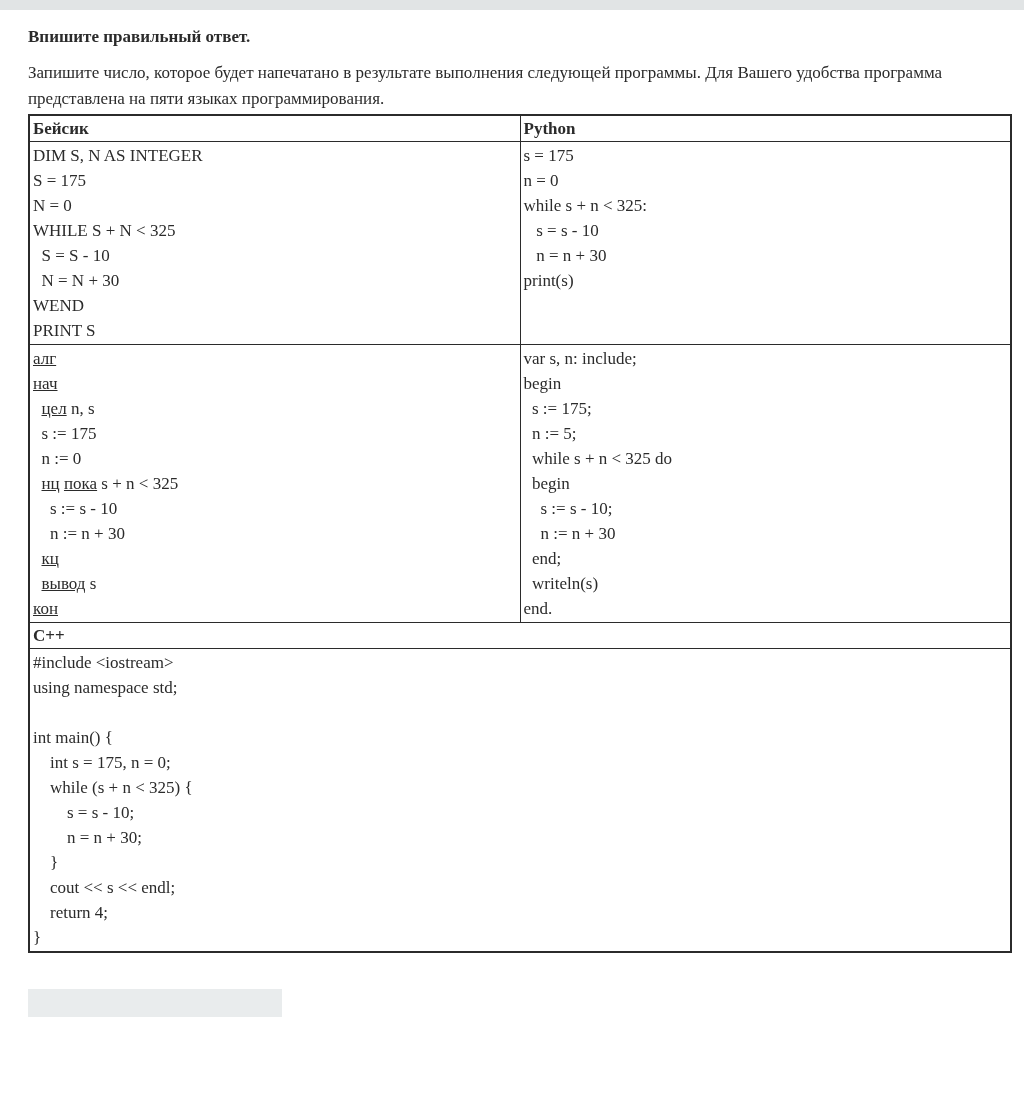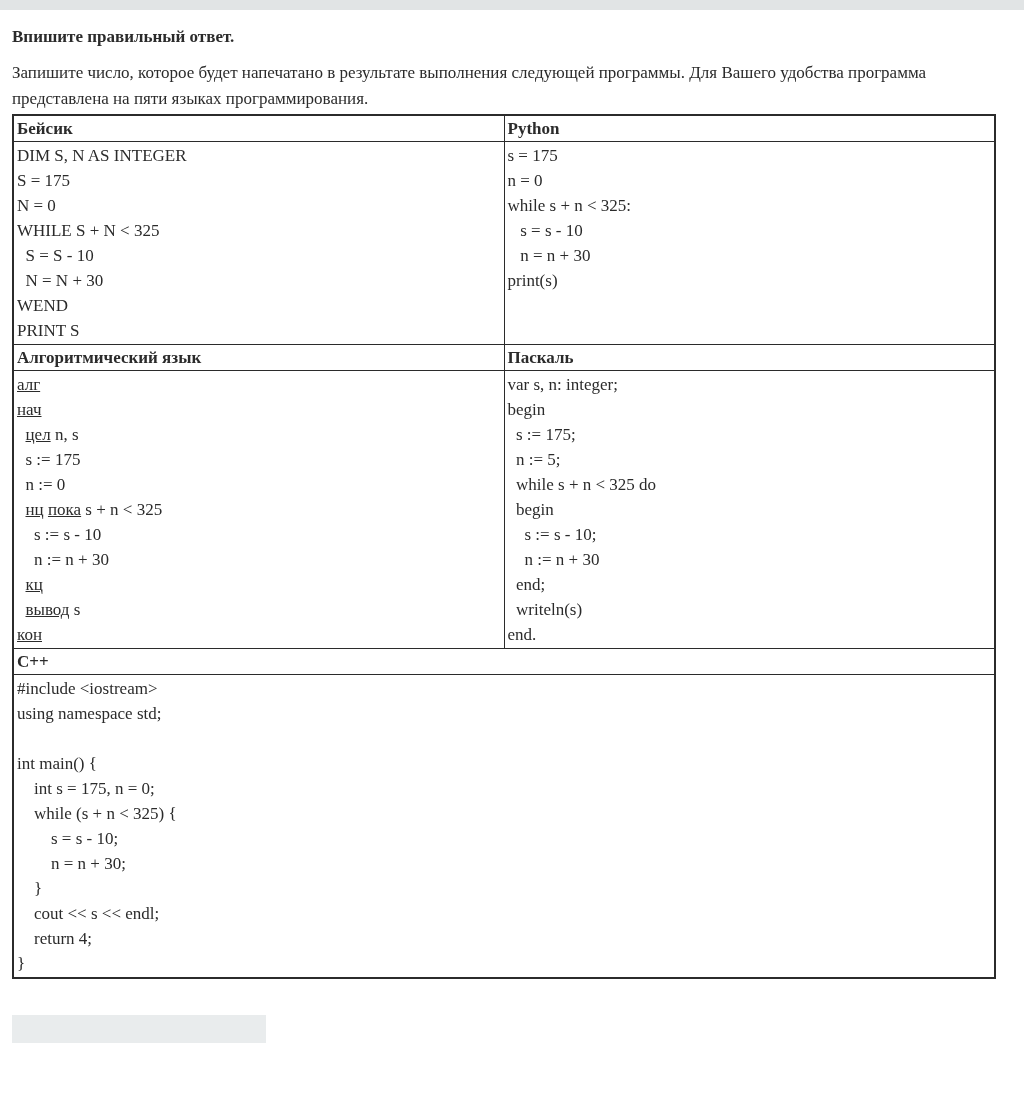--- a/index.html
+++ b/index.html
@@ -7,21 +7,21 @@
     margin: 0; padding: 0;
     width: 1024px; height: 1097px;
     background: #ffffff;
     font-family: "Liberation Serif", serif;
     color: #2b2b2b;
   }
   .topbar {
     width: 100%; height: 10px;
   }
   .content {
-    padding: 0 12px;
+    padding: 0 28px;
   }
   .title {
     font-size: 17px;
     font-weight: bold;
     margin: 16px 0 0 0;
     line-height: 22px;
   }
   .desc {
     font-size: 17px;
     line-height: 26px;
@@ -103,39 +103,35 @@
       <td>
             <div class="code-line">s = 175</div>
             <div class="code-line">n = 0</div>
             <div class="code-line">while s + n &lt; 325:</div>
             <div class="code-line">   s = s - 10</div>
             <div class="code-line">   n = n + 30</div>
             <div class="code-line">print(s)</div>
           </td>
     </tr>
     <tr>
-      <th>Алгоритмический язык</th>
-      <th>Паскаль</th>
-    </tr>
-    <tr>
       <td>
             <div class="code-line"><span class="u">алг</span></div>
             <div class="code-line"><span class="u">нач</span></div>
             <div class="code-line"><span>  </span><span class="u">цел</span><span> n, s</span></div>
             <div class="code-line">  s := 175</div>
             <div class="code-line">  n := 0</div>
             <div class="code-line"><span>  </span><span class="u">нц</span><span> </span><span class="u">пока</span><span> s + n &lt; 325</span></div>
             <div class="code-line">    s := s - 10</div>
             <div class="code-line">    n := n + 30</div>
             <div class="code-line"><span>  </span><span class="u">кц</span></div>
             <div class="code-line"><span>  </span><span class="u">вывод</span><span> s</span></div>
             <div class="code-line"><span class="u">кон</span></div>
           </td>
       <td>
-            <div class="code-line">var s, n: integer;</div>
+            <div class="code-line">var s, n: include;</div>
             <div class="code-line">begin</div>
             <div class="code-line">  s := 175;</div>
             <div class="code-line">  n := 5;</div>
             <div class="code-line">  while s + n &lt; 325 do</div>
             <div class="code-line">  begin</div>
             <div class="code-line">    s := s - 10;</div>
             <div class="code-line">    n := n + 30</div>
             <div class="code-line">  end;</div>
             <div class="code-line">  writeln(s)</div>
             <div class="code-line">end.</div>

